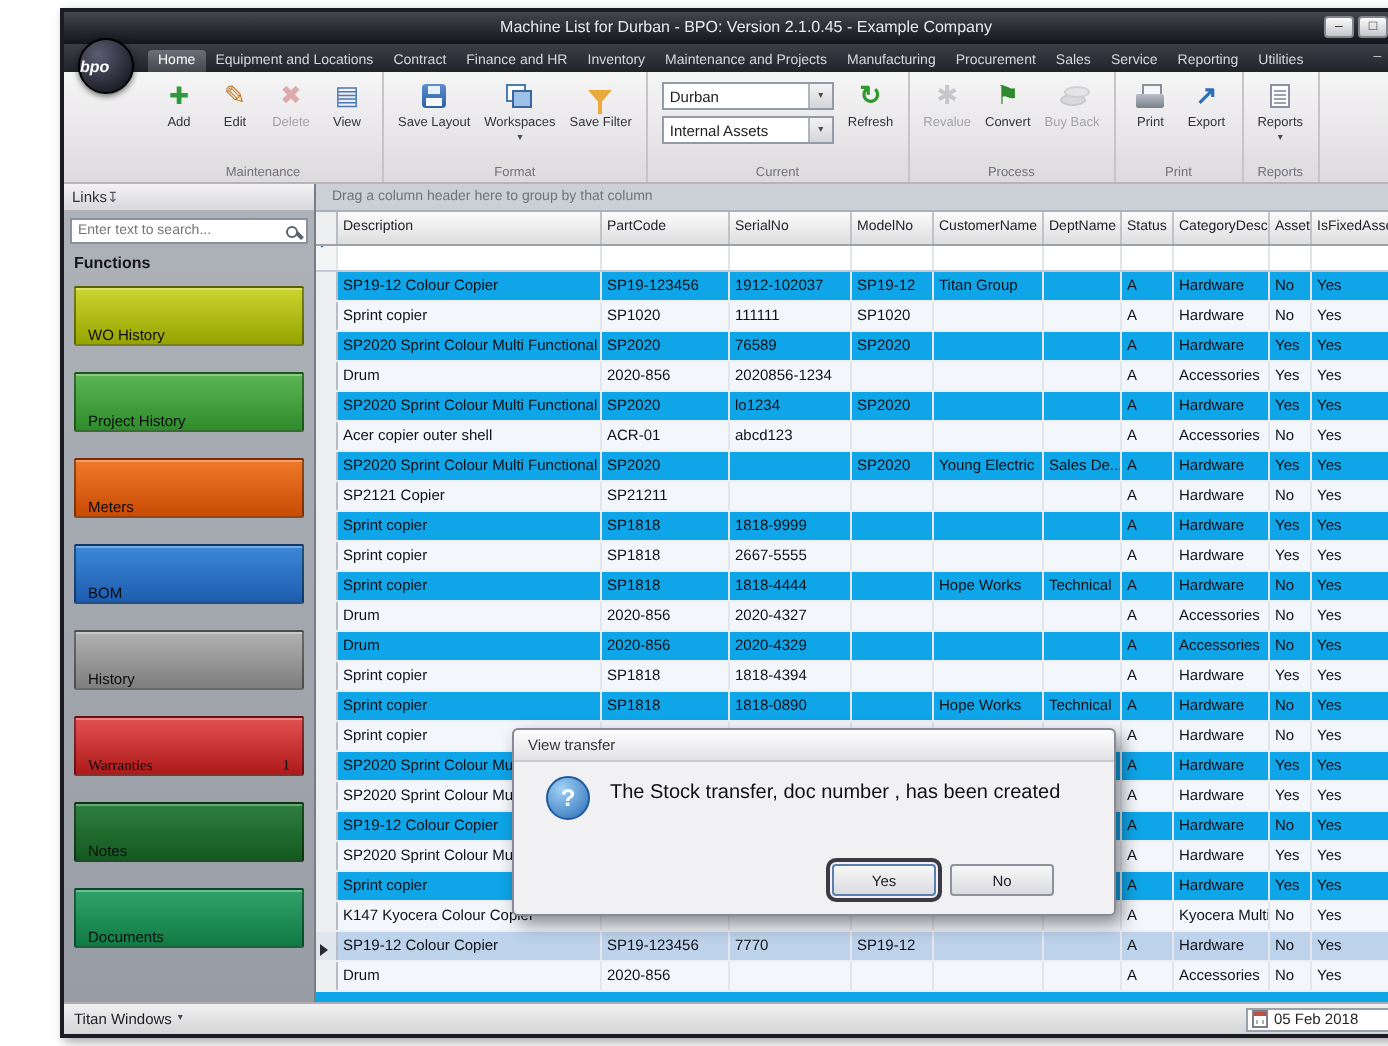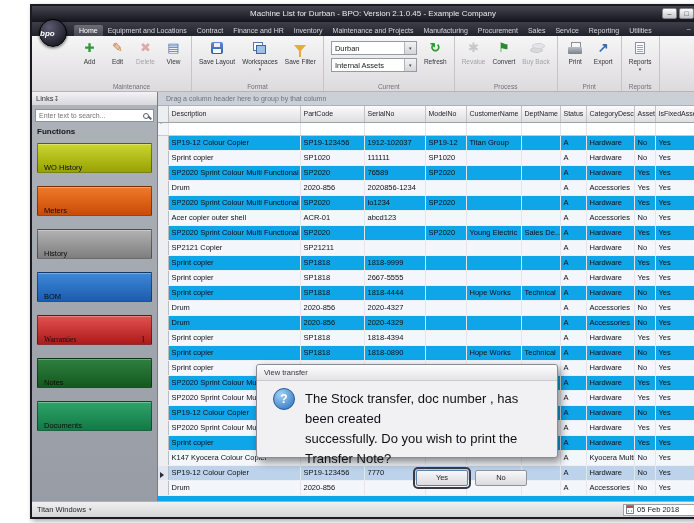--- a/index.html
+++ b/index.html
@@ -129,21 +129,21 @@
   
   .dialog { position:absolute; left:224px; top:358px; width:302px; height:94px; background:#f1f1f3;
             border:1px solid #888a94; border-radius:3px; box-shadow:3px 4px 9px rgba(0,0,0,.45); z-index:20;
             display:flex; flex-direction:column; }
   .dlg-title { flex:0 0 16px; background:linear-gradient(#fdfdfe,#e3e3e7); border-bottom:1px solid #cacad2;
                border-radius:3px 3px 0 0; font-size:7.5px; color:#34343c; display:flex; align-items:center; padding-left:7px; }
   .dlg-body { flex:1; display:flex; gap:10px; padding:7px 8px 0 16px; align-items:flex-start; }
   .q-icon { flex:0 0 22px; width:22px; height:22px; border-radius:50%; border:1px solid #1d5a9e;
             background:radial-gradient(circle at 35% 28%, #a2d2f6, #2a6db8); color:#fff; font-weight:bold; font-size:12px;
             display:flex; align-items:center; justify-content:center; }
-  .dlg-text { font-size:13px; color:#101014; line-height:1.55; padding-top:1px; }
+  .dlg-text { font-size:10px; color:#101014; line-height:1.55; padding-top:1px; }
   .dlg-buttons { display:flex; justify-content:flex-end; gap:7px; padding:0 30px 9px 0; }
   .dlg-btn { width:52px; height:16px; font-size:7.5px; font-family:inherit; color:#1e1e24;
              background:linear-gradient(#f8f8f9,#dbdbdf); border:1px solid #8e929c; border-radius:2px; }
   .dlg-btn.focused { outline:2px solid #3a3a44; outline-offset:1px; border-color:#5a80b0; }
 </style>
 </head>
 <body>
 
 <div class="stage">
   <div class="window">
@@ -319,30 +319,34 @@
           <input placeholder="Enter text to search..." style="">
           <span class="ic-search"></span>
         </div>
         <div class="functions-title">Functions</div>
         <div class="func-list">
 
         <div class="func-btn" style="background: linear-gradient(rgb(204, 213, 48), rgb(150, 163, 0));">
             <span>WO History</span>
             <span class="func-count"></span>
           </div>
+            <div class="func-btn" style="background: linear-gradient(rgb(92, 182, 84), rgb(47, 140, 43));">
+            <span>Project History</span>
+            <span class="func-count"></span>
+          </div>
             <div class="func-btn" style="background: linear-gradient(rgb(239, 122, 42), rgb(201, 75, 5));">
             <span>Meters</span>
             <span class="func-count"></span>
           </div>
+            <div class="func-btn" style="background: linear-gradient(rgb(61, 136, 216), rgb(28, 92, 174));">
+            <span>BOM</span>
+            <span class="func-count"></span>
+          </div>
             <div class="func-btn" style="background: linear-gradient(rgb(178, 178, 178), rgb(126, 126, 126));">
             <span>History</span>
-            <span class="func-count"></span>
-          </div>
-            <div class="func-btn" style="background: linear-gradient(rgb(61, 136, 216), rgb(28, 92, 174));">
-            <span>BOM</span>
             <span class="func-count"></span>
           </div>
             <div class="func-btn" style="background: linear-gradient(rgb(226, 81, 81), rgb(174, 26, 26)); font-family: Liberation Serif, serif;">
             <span>Warranties</span>
             <span class="func-count">1</span>
           </div>
             <div class="func-btn" style="background: linear-gradient(rgb(46, 128, 64), rgb(20, 89, 31));">
             <span>Notes</span>
             <span class="func-count"></span>
           </div>
@@ -738,21 +742,20 @@
     </div>
 
     <div class="dialog">
       <div class="dlg-title">View transfer</div>
       <div class="dlg-body">
         <div class="q-icon">
             <span>?</span>
           </div>
         <div class="dlg-text">
           <div>The Stock transfer, doc number , has been created</div>
-          <div>successfully. Do you wish to print the Transfer Note?</div>
         </div>
       </div>
       <div class="dlg-buttons">
         <button class="dlg-btn focused">Yes</button>
         <button class="dlg-btn">No</button>
       </div>
     </div>
 
   </div>
 </div>

